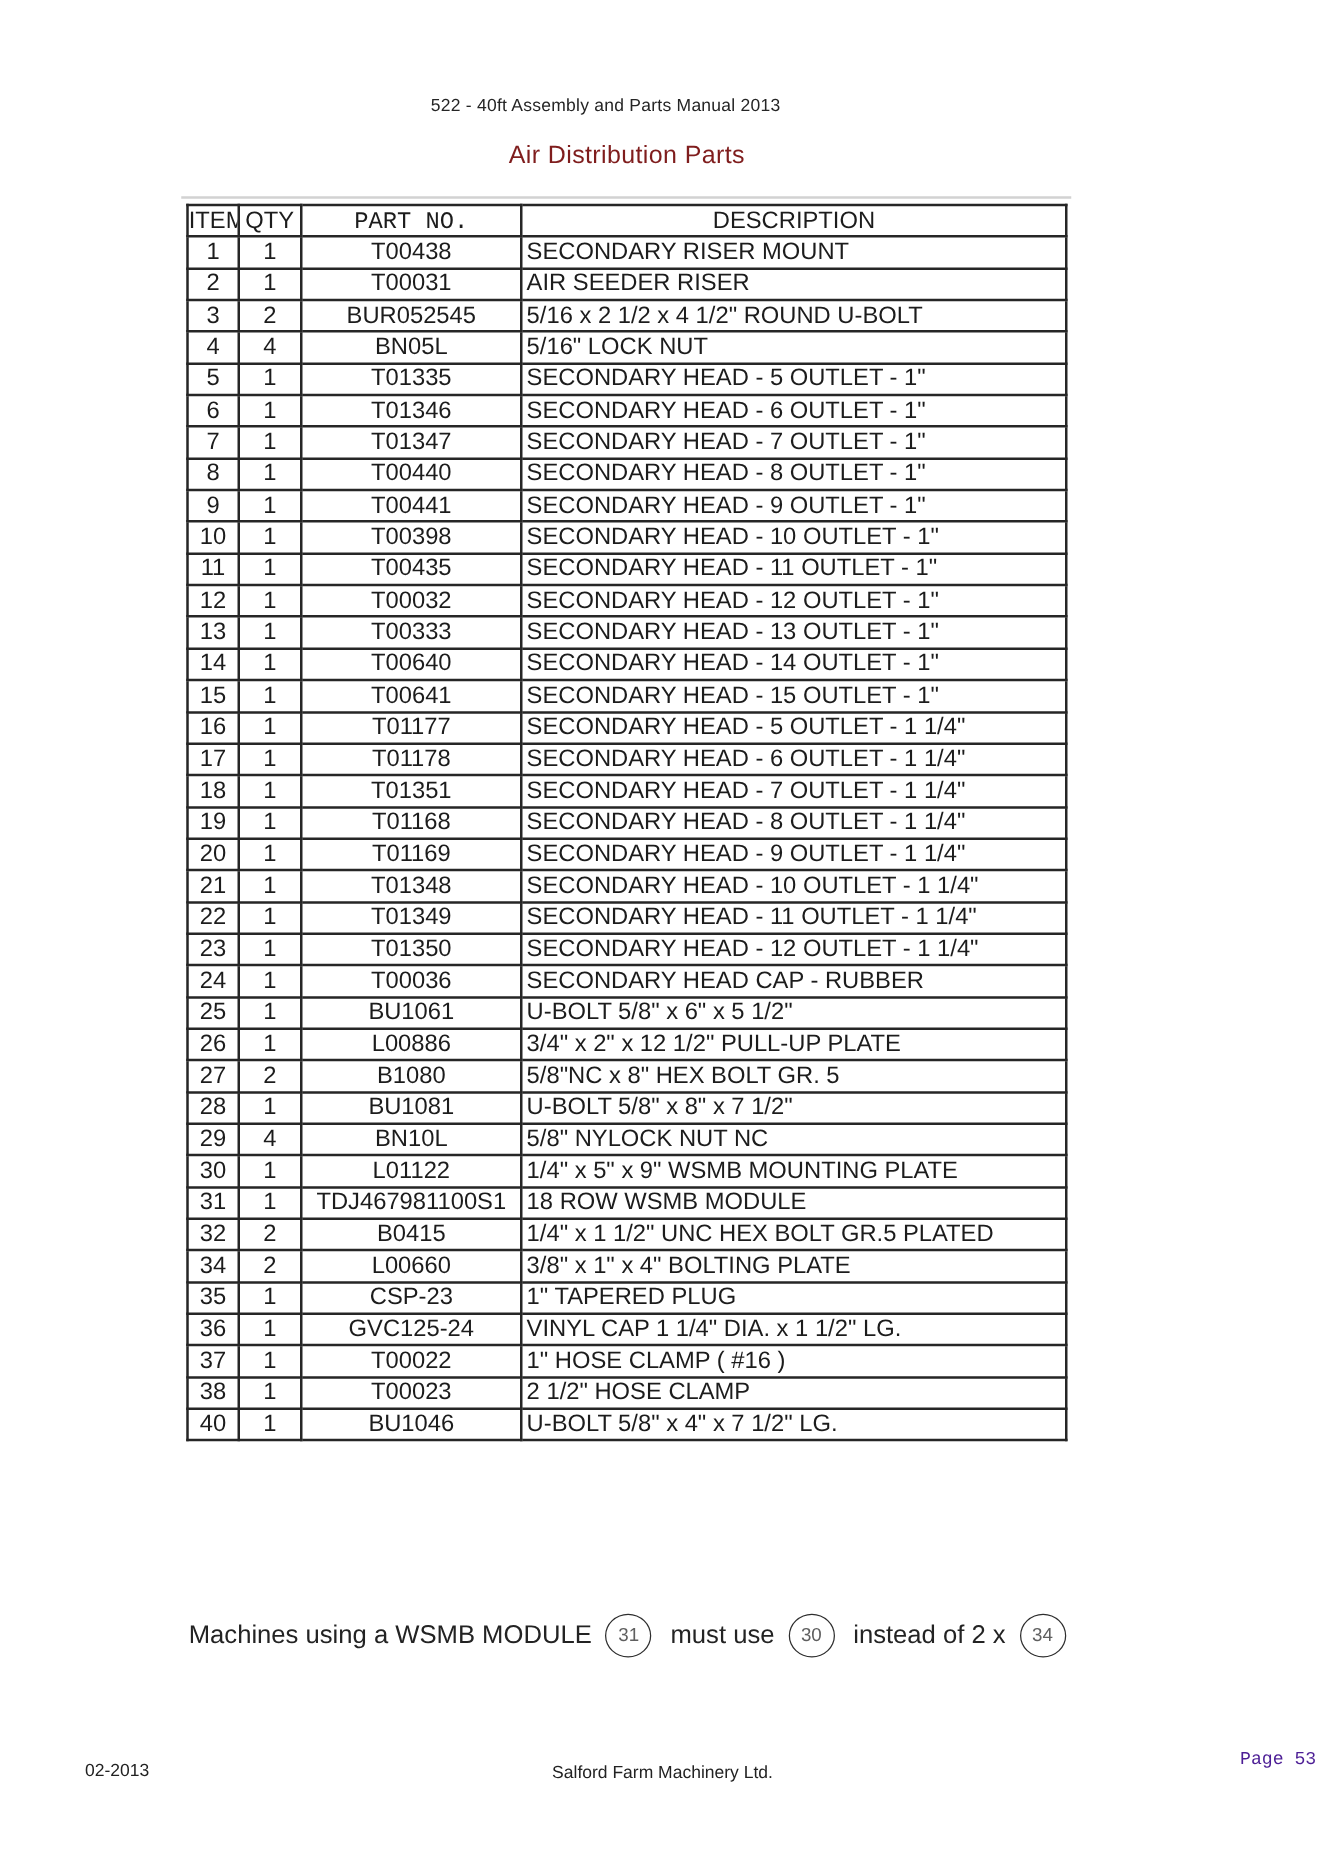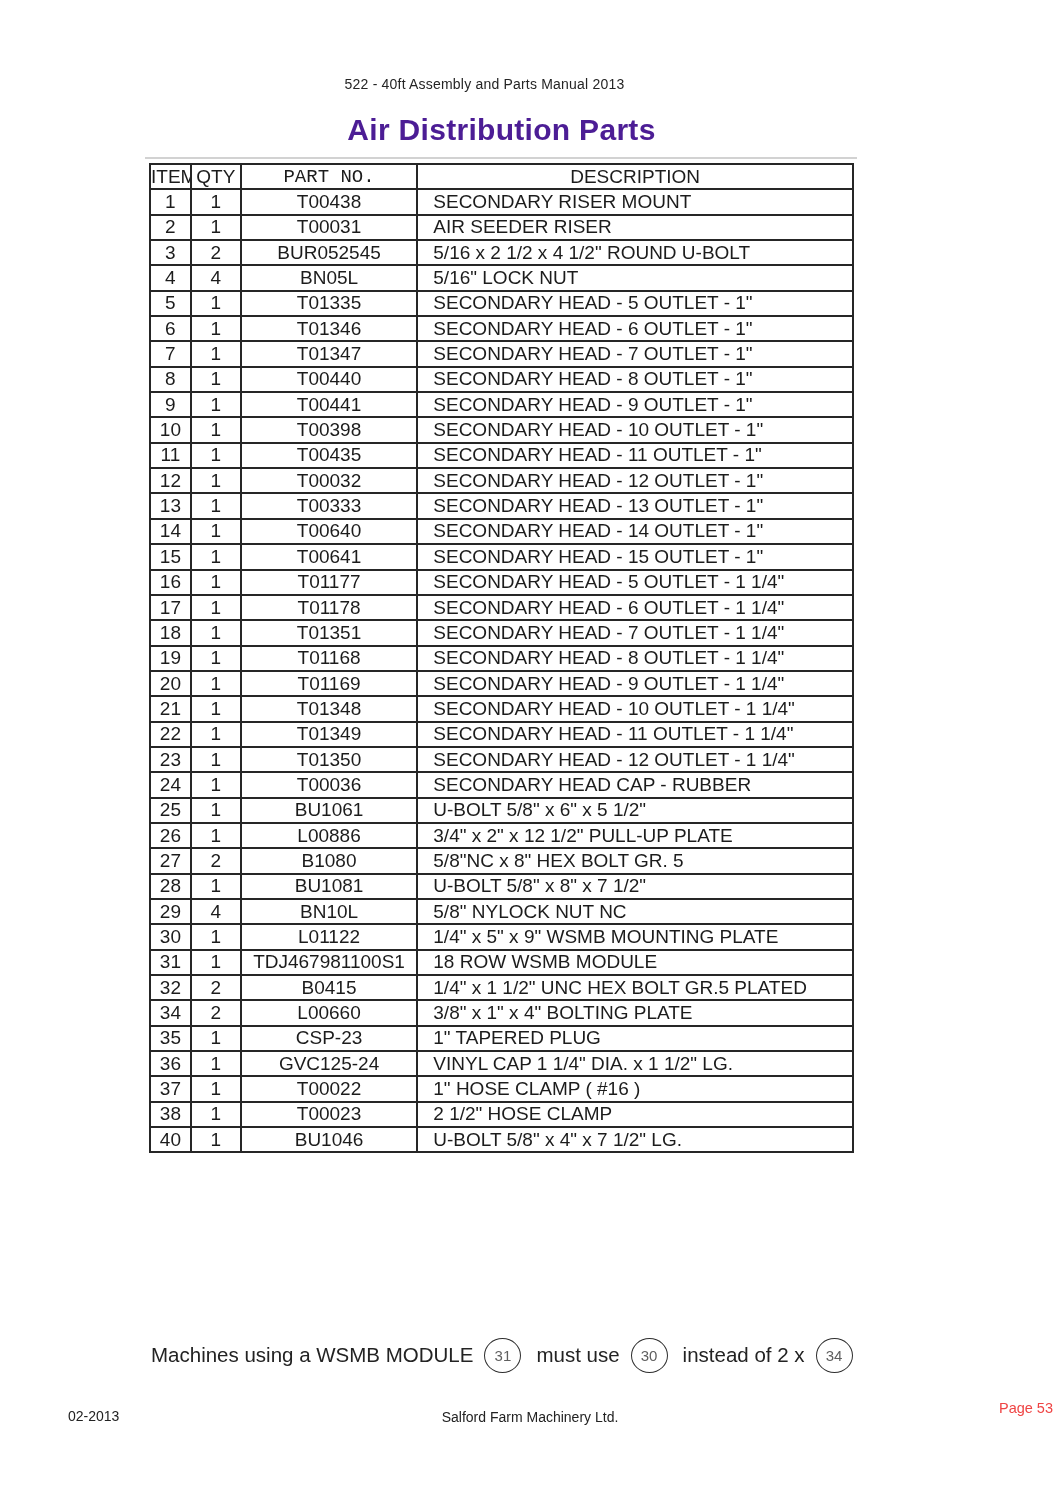--- a/index.html
+++ b/index.html
@@ -25,23 +25,23 @@
     color: #252525;
     letter-spacing: 0.2px;
   }
 
   .doc-title {
     position: absolute;
     top: 113px;
     left: 149px;
     width: 705px;
     text-align: center;
-    font-size: 30px;
-    font-weight: bold;
-    color: #4c1d95;
+    font-size: 20px;
+    font-weight: normal;
+    color: #7f1d1d;
     letter-spacing: 0.3px;
   }
 
   .scan-line {
     position: absolute;
     top: 157px;
     left: 145px;
     width: 712px;
     height: 2px;
     background: #d2d2d2;
@@ -64,32 +64,31 @@
     white-space: nowrap;
     overflow: hidden;
     vertical-align: middle;
   }
   .parts-table th { text-align: center; }
   .col-item { width: 40px; }
   .col-qty  { width: 49px; margin-top: 48px; }
   .col-part { width: 173px; font-family: Liberation Mono, monospace; }
   .col-desc { width: 427px; }
   .c-item, .c-qty, .c-part { text-align: center; }
-  .c-desc { text-align: left; padding-left: 15px; margin-left: 24px; }
+  .c-desc { text-align: left; padding-left: 3px; margin-left: 24px; }
 
   .note-row {
     position: absolute;
     top: 1289px;
     left: 151px;
     height: 38px;
     display: flex;
     align-items: center;
     font-size: 20.5px;
     color: #232323;
-    margin-top: 47px;
   }
   .note-balloon {
     display: inline-flex;
     align-items: center;
     justify-content: center;
     width: 37px;
     height: 35px;
     border: 1.5px solid #2e2e2e;
     border-radius: 50%;
     font-size: 15px;
@@ -113,21 +112,22 @@
     width: 1060px;
     text-align: center;
     font-size: 14px;
     color: #222222;
   }
   .footer-right {
     position: absolute;
     top: 1400px;
     right: 7px;
     font-size: 14.5px;
-    color: #ef4444;
+    color: #4c1d95;
+    font-family: Liberation Mono, monospace;
   }
 </style>
 </head>
 <body>
 
 <div class="page">
 
   <div class="doc-header">522 - 40ft Assembly and Parts Manual 2013</div>
 
   <div class="doc-title">Air Distribution Parts</div>

